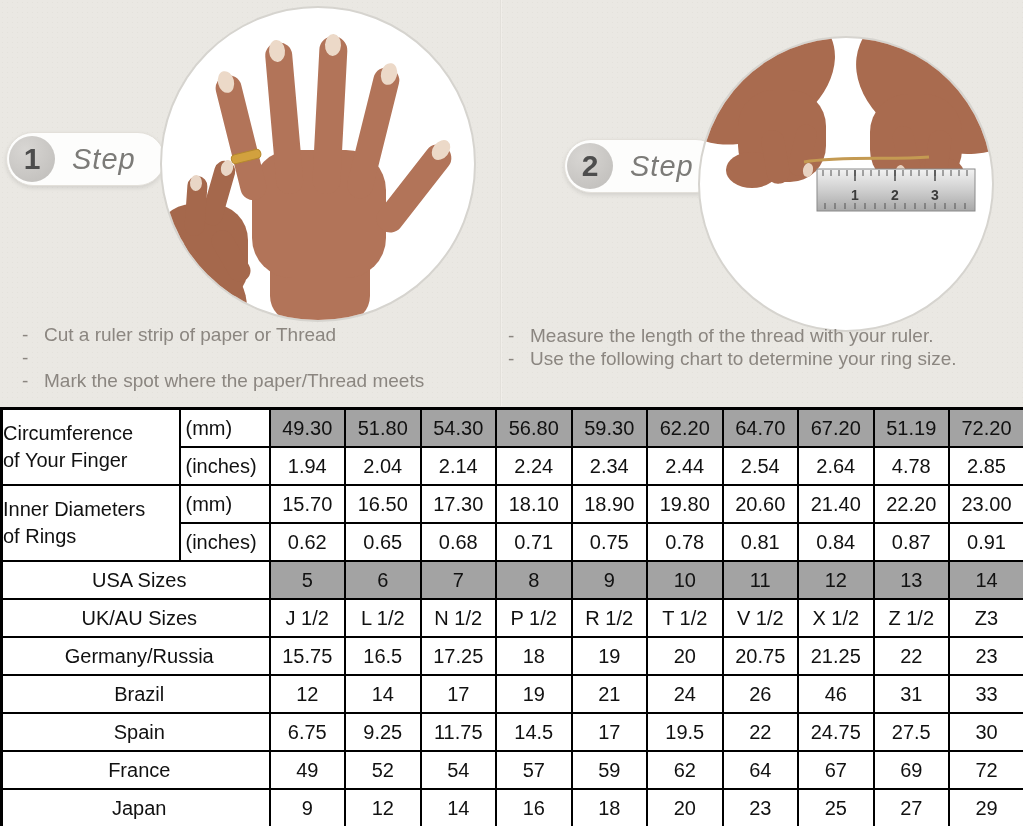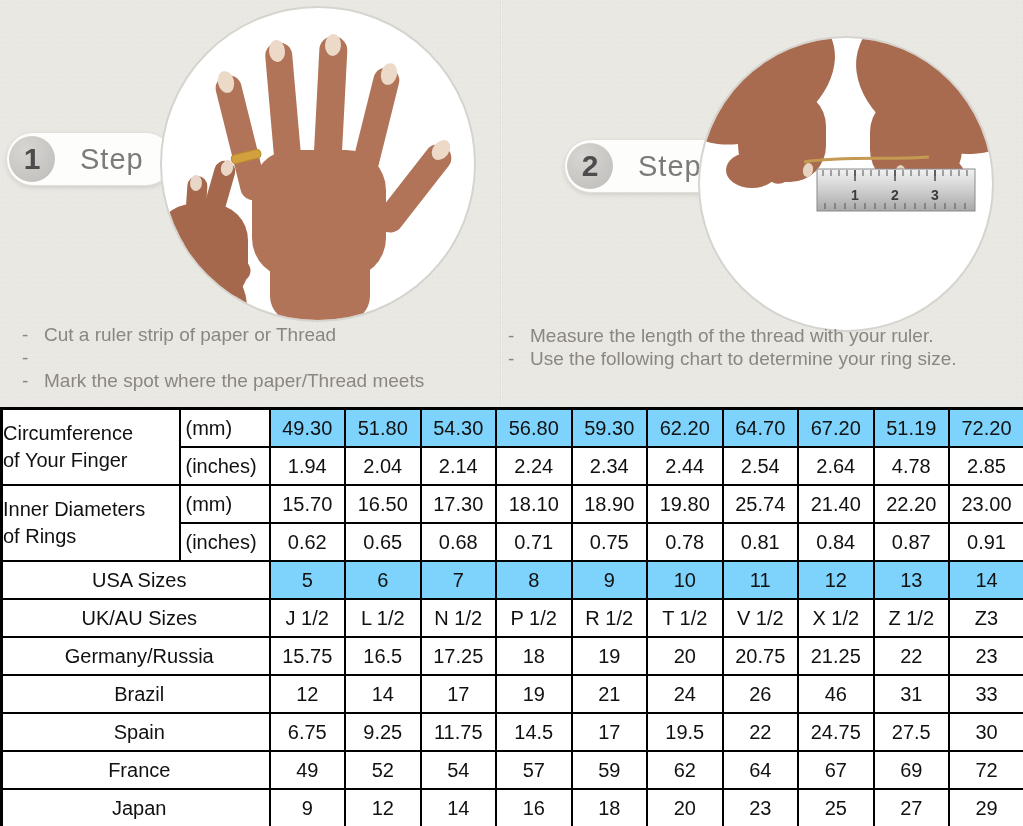--- a/index.html
+++ b/index.html
@@ -18,36 +18,36 @@
   #circle2{left:698px;top:36px;width:292px;height:292px;}
   .step-badge{position:absolute;height:52px;background:#fdfdfc;border:1px solid #e3e0da;
     border-radius:27px;box-shadow:0 2px 4px rgba(0,0,0,0.10);display:flex;align-items:center;
     z-index:1;padding-right:28px;}
   #badge1{left:6px;top:132px;}
   #badge2{left:564px;top:139px;}
   .step-num{width:46px;height:46px;margin:2px;border-radius:50%;
     background:radial-gradient(circle at 35% 30%, #d8d6d3, #bebcb9);
     color:#4d4d4d;font-size:30px;font-weight:bold;
     display:flex;align-items:center;justify-content:center;}
-  .step-label{margin-left:23px;color:#7c7b78;font-size:29px;letter-spacing:1px;}
+  .step-label{margin-left:15px;color:#7c7b78;font-size:29px;letter-spacing:1px;font-style:italic;}
   .instructions{position:absolute;color:#8b8680;font-size:19px;line-height:23px;
     z-index:3;white-space:nowrap;}
   #instr1{left:22px;top:323px;}
   #instr2{left:508px;top:324px;}
   .instr-line{display:flex;}
   .dash{width:22px;flex:none;}
   .size-table{position:absolute;left:0;top:407px;width:1023px;height:419px;
     border-collapse:collapse;background:#fff;table-layout:fixed;
     font-size:20px;color:#111;border:3px solid #000;}
   .size-table td{border:2px solid #000;height:36px;white-space:nowrap;overflow:hidden;padding:0;}
   .lbl-group{text-align:left;white-space:pre-line !important;line-height:1.35;}
   .lbl-unit{text-align:left;padding-left:5px !important;}
   .lbl-row{text-align:center;padding-left:7px !important;}
   .val{text-align:center;}
-  .shaded{background:#7dd3fc;}
+  .shaded{background:#a3a3a3;}
 </style>
 </head>
 <body>
 
 <div class="sheet">
 
   <div class="divider"></div>
 
   <div class="step-badge" id="badge1">
     <div class="step-num">1</div>
@@ -207,21 +207,21 @@
         <tr>
           <td class="lbl-group" rowspan="2">Inner Diameters
 of Rings</td>
           <td class="lbl-unit">(mm)</td>
           <td class="val">15.70</td>
           <td class="val">16.50</td>
           <td class="val">17.30</td>
           <td class="val">18.10</td>
           <td class="val">18.90</td>
           <td class="val">19.80</td>
-          <td class="val">25.74</td>
+          <td class="val">20.60</td>
           <td class="val">21.40</td>
           <td class="val">22.20</td>
           <td class="val">23.00</td>
         </tr>
         <tr>
           <td class="lbl-unit">(inches)</td>
           <td class="val">0.62</td>
           <td class="val">0.65</td>
           <td class="val">0.68</td>
           <td class="val">0.71</td>

